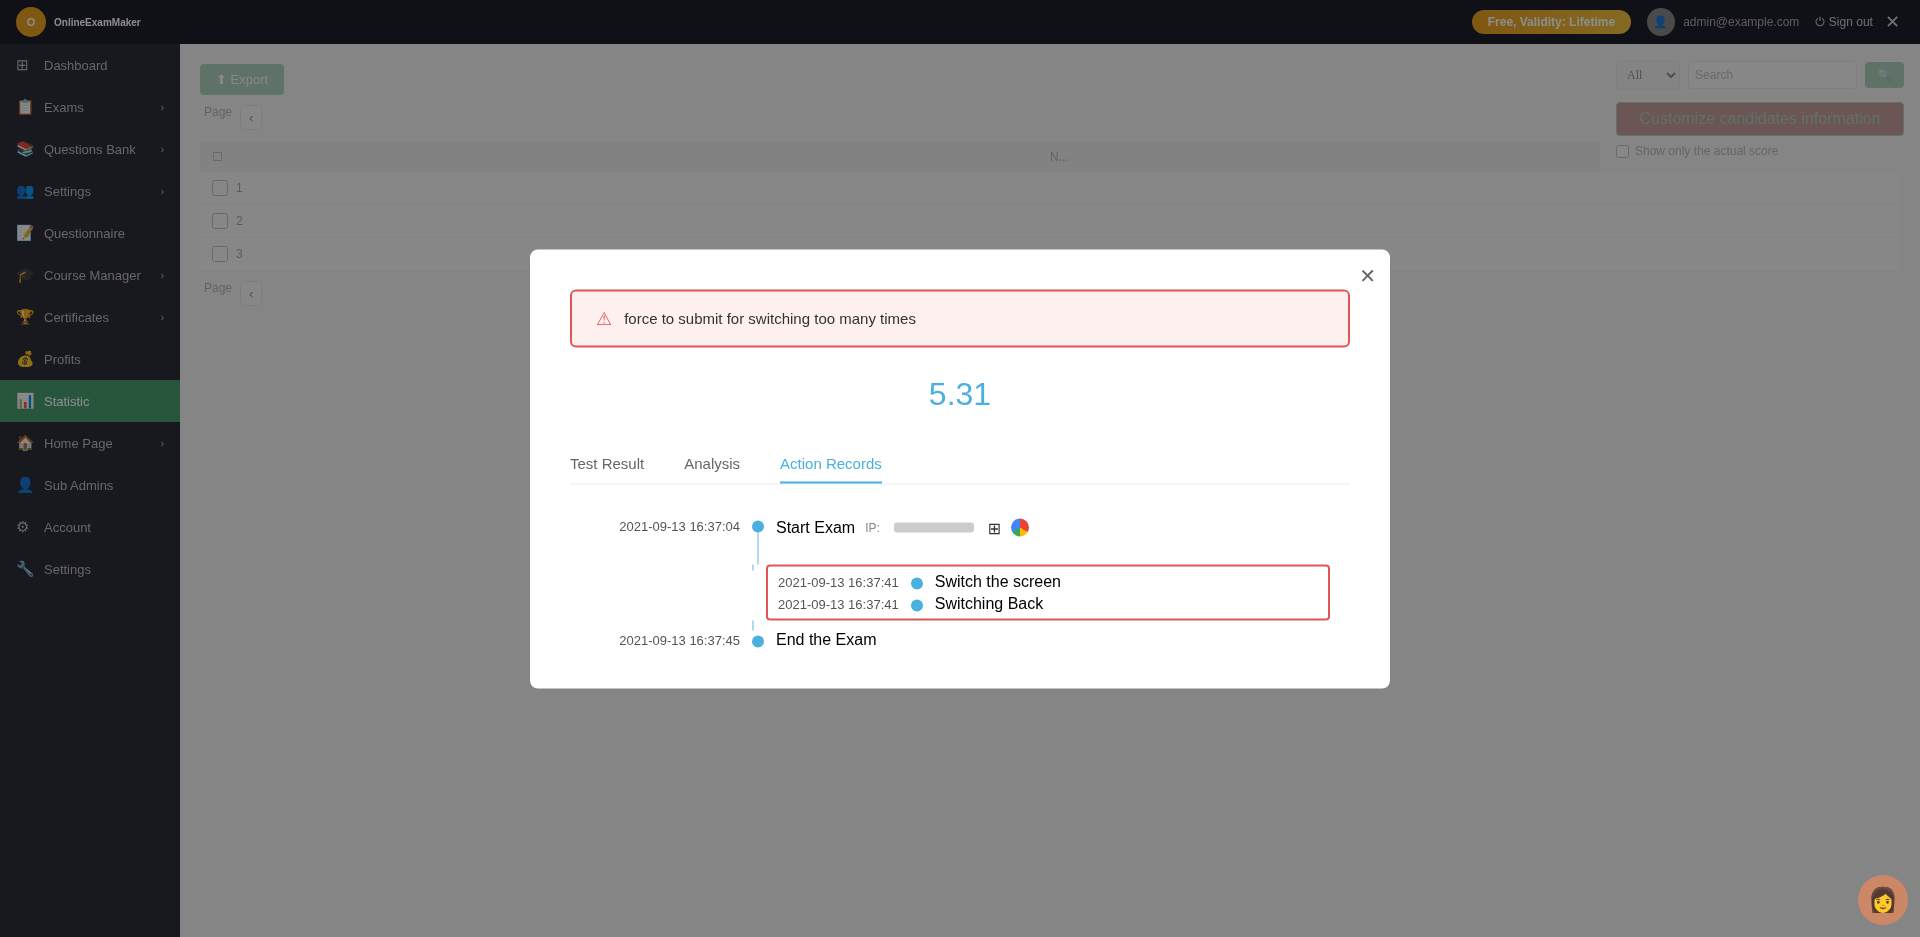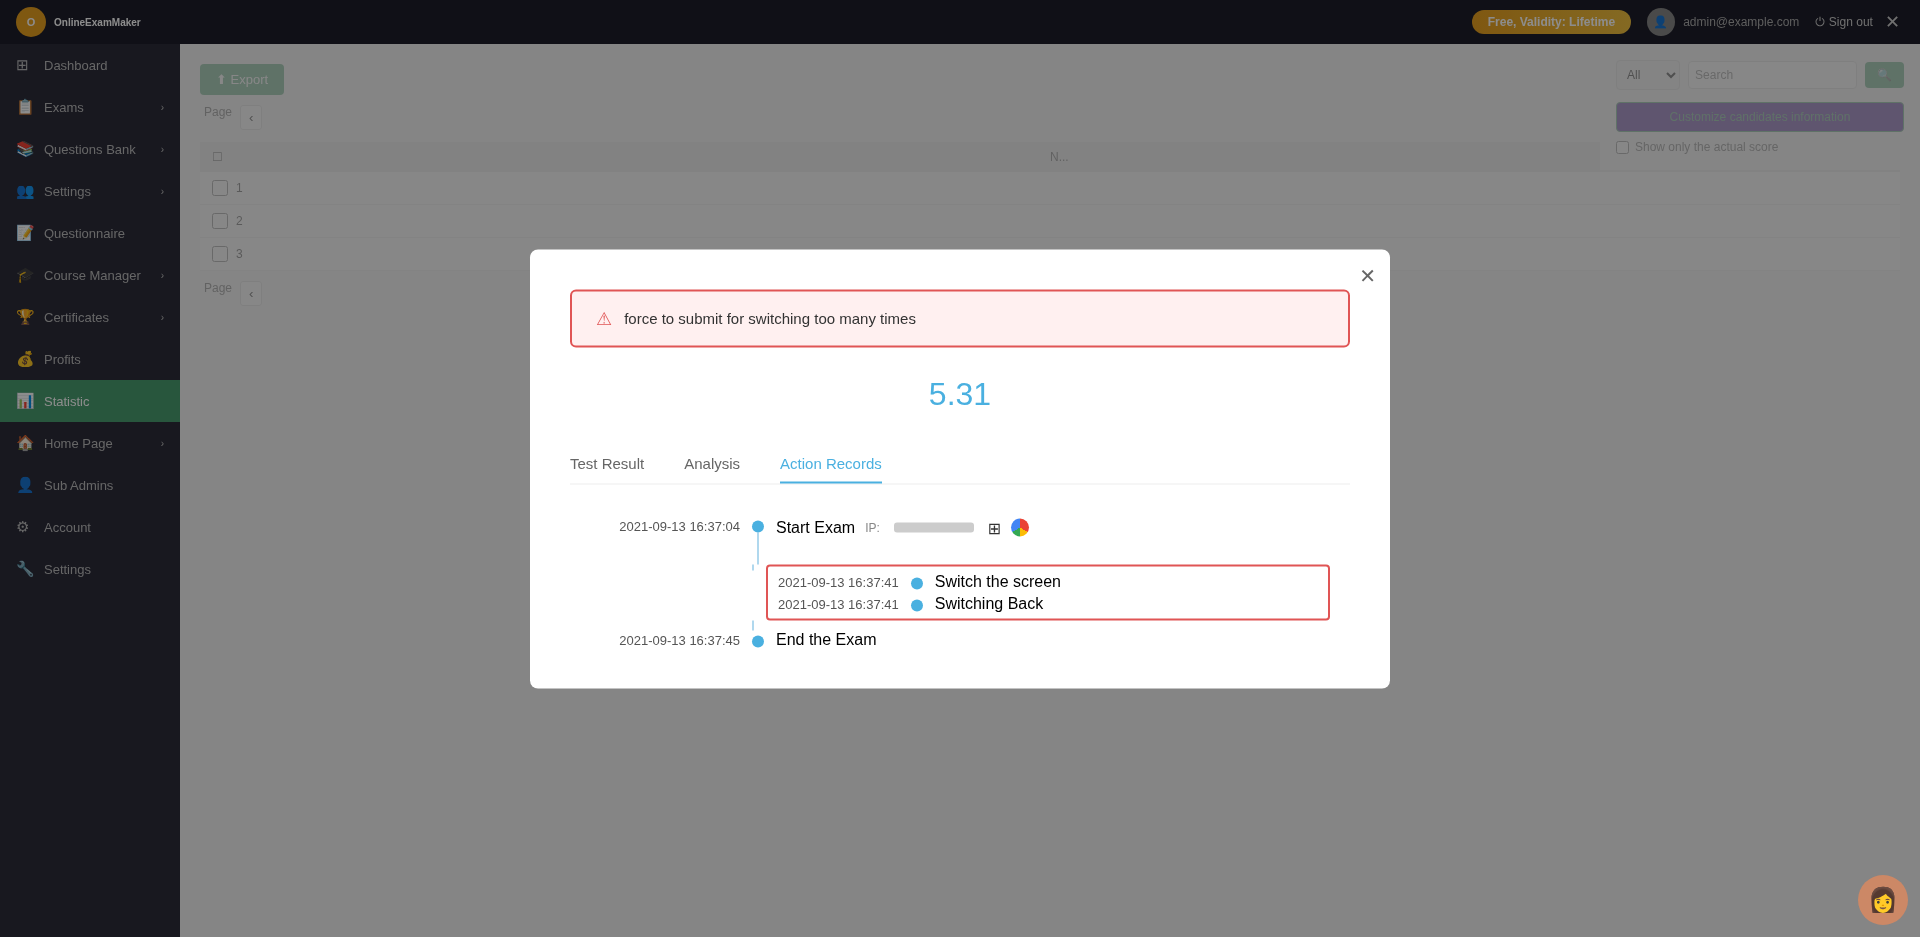--- a/index.html
+++ b/index.html
@@ -35,23 +35,23 @@
     }
 
     
     .bg-page { opacity: 0.4; }
     .breadcrumb { font-size: 13px; color: #555; margin-bottom: 12px; }
     .export-btn { background: #4a9d6f; color: white; border: none; padding: 8px 16px; border-radius: 4px; font-size: 13px; cursor: pointer; }
 
     
     .right-panel { position: fixed; right: 0; top: 44px; width: 320px; padding: 16px; background: #f5f5f5; }
     .right-search { display: flex; align-items: center; gap: 8px; margin-bottom: 12px; }
-    .right-search select { flex: 1; padding: 6px; border: 1px solid #ddd; border-radius: 4px; font-size: 12px; }
+    .right-search select { flex: 1; padding: 6px; border: 1px solid #ddd; border-radius: 4px; font-size: 12px; font-family: Liberation Serif, serif; }
     .right-search input { flex: 2; padding: 6px; border: 1px solid #ddd; border-radius: 4px; font-size: 12px; }
-    .customize-btn { background: #4c1d95; border: 1px solid #4a9d6f; color: #4a9d6f; padding: 7px 12px; border-radius: 4px; font-size: 12px; cursor: pointer; width: 100%; margin-bottom: 8px; }
+    .customize-btn { background: #7f1d1d; border: 1px solid #4a9d6f; color: #4a9d6f; padding: 7px 12px; border-radius: 4px; font-size: 16px; cursor: pointer; width: 100%; margin-bottom: 8px; }
     .show-score-row { display: flex; align-items: center; gap: 6px; font-size: 12px; color: #666; }
 
     
     .table-header { display: flex; background: #e8e8e8; padding: 8px 12px; font-size: 12px; color: #555; margin-top: 12px; }
     .table-row { display: flex; background: white; padding: 8px 12px; font-size: 12px; color: #333; border-bottom: 1px solid #eee; align-items: center; }
     .table-cell { flex: 1; }
     .checkbox { width: 16px; height: 16px; margin-right: 8px; }
 
     
     .page-nav { display: flex; align-items: flex-start; gap: 8px; margin: 10px 4px; font-size: 12px; color: #555; }

